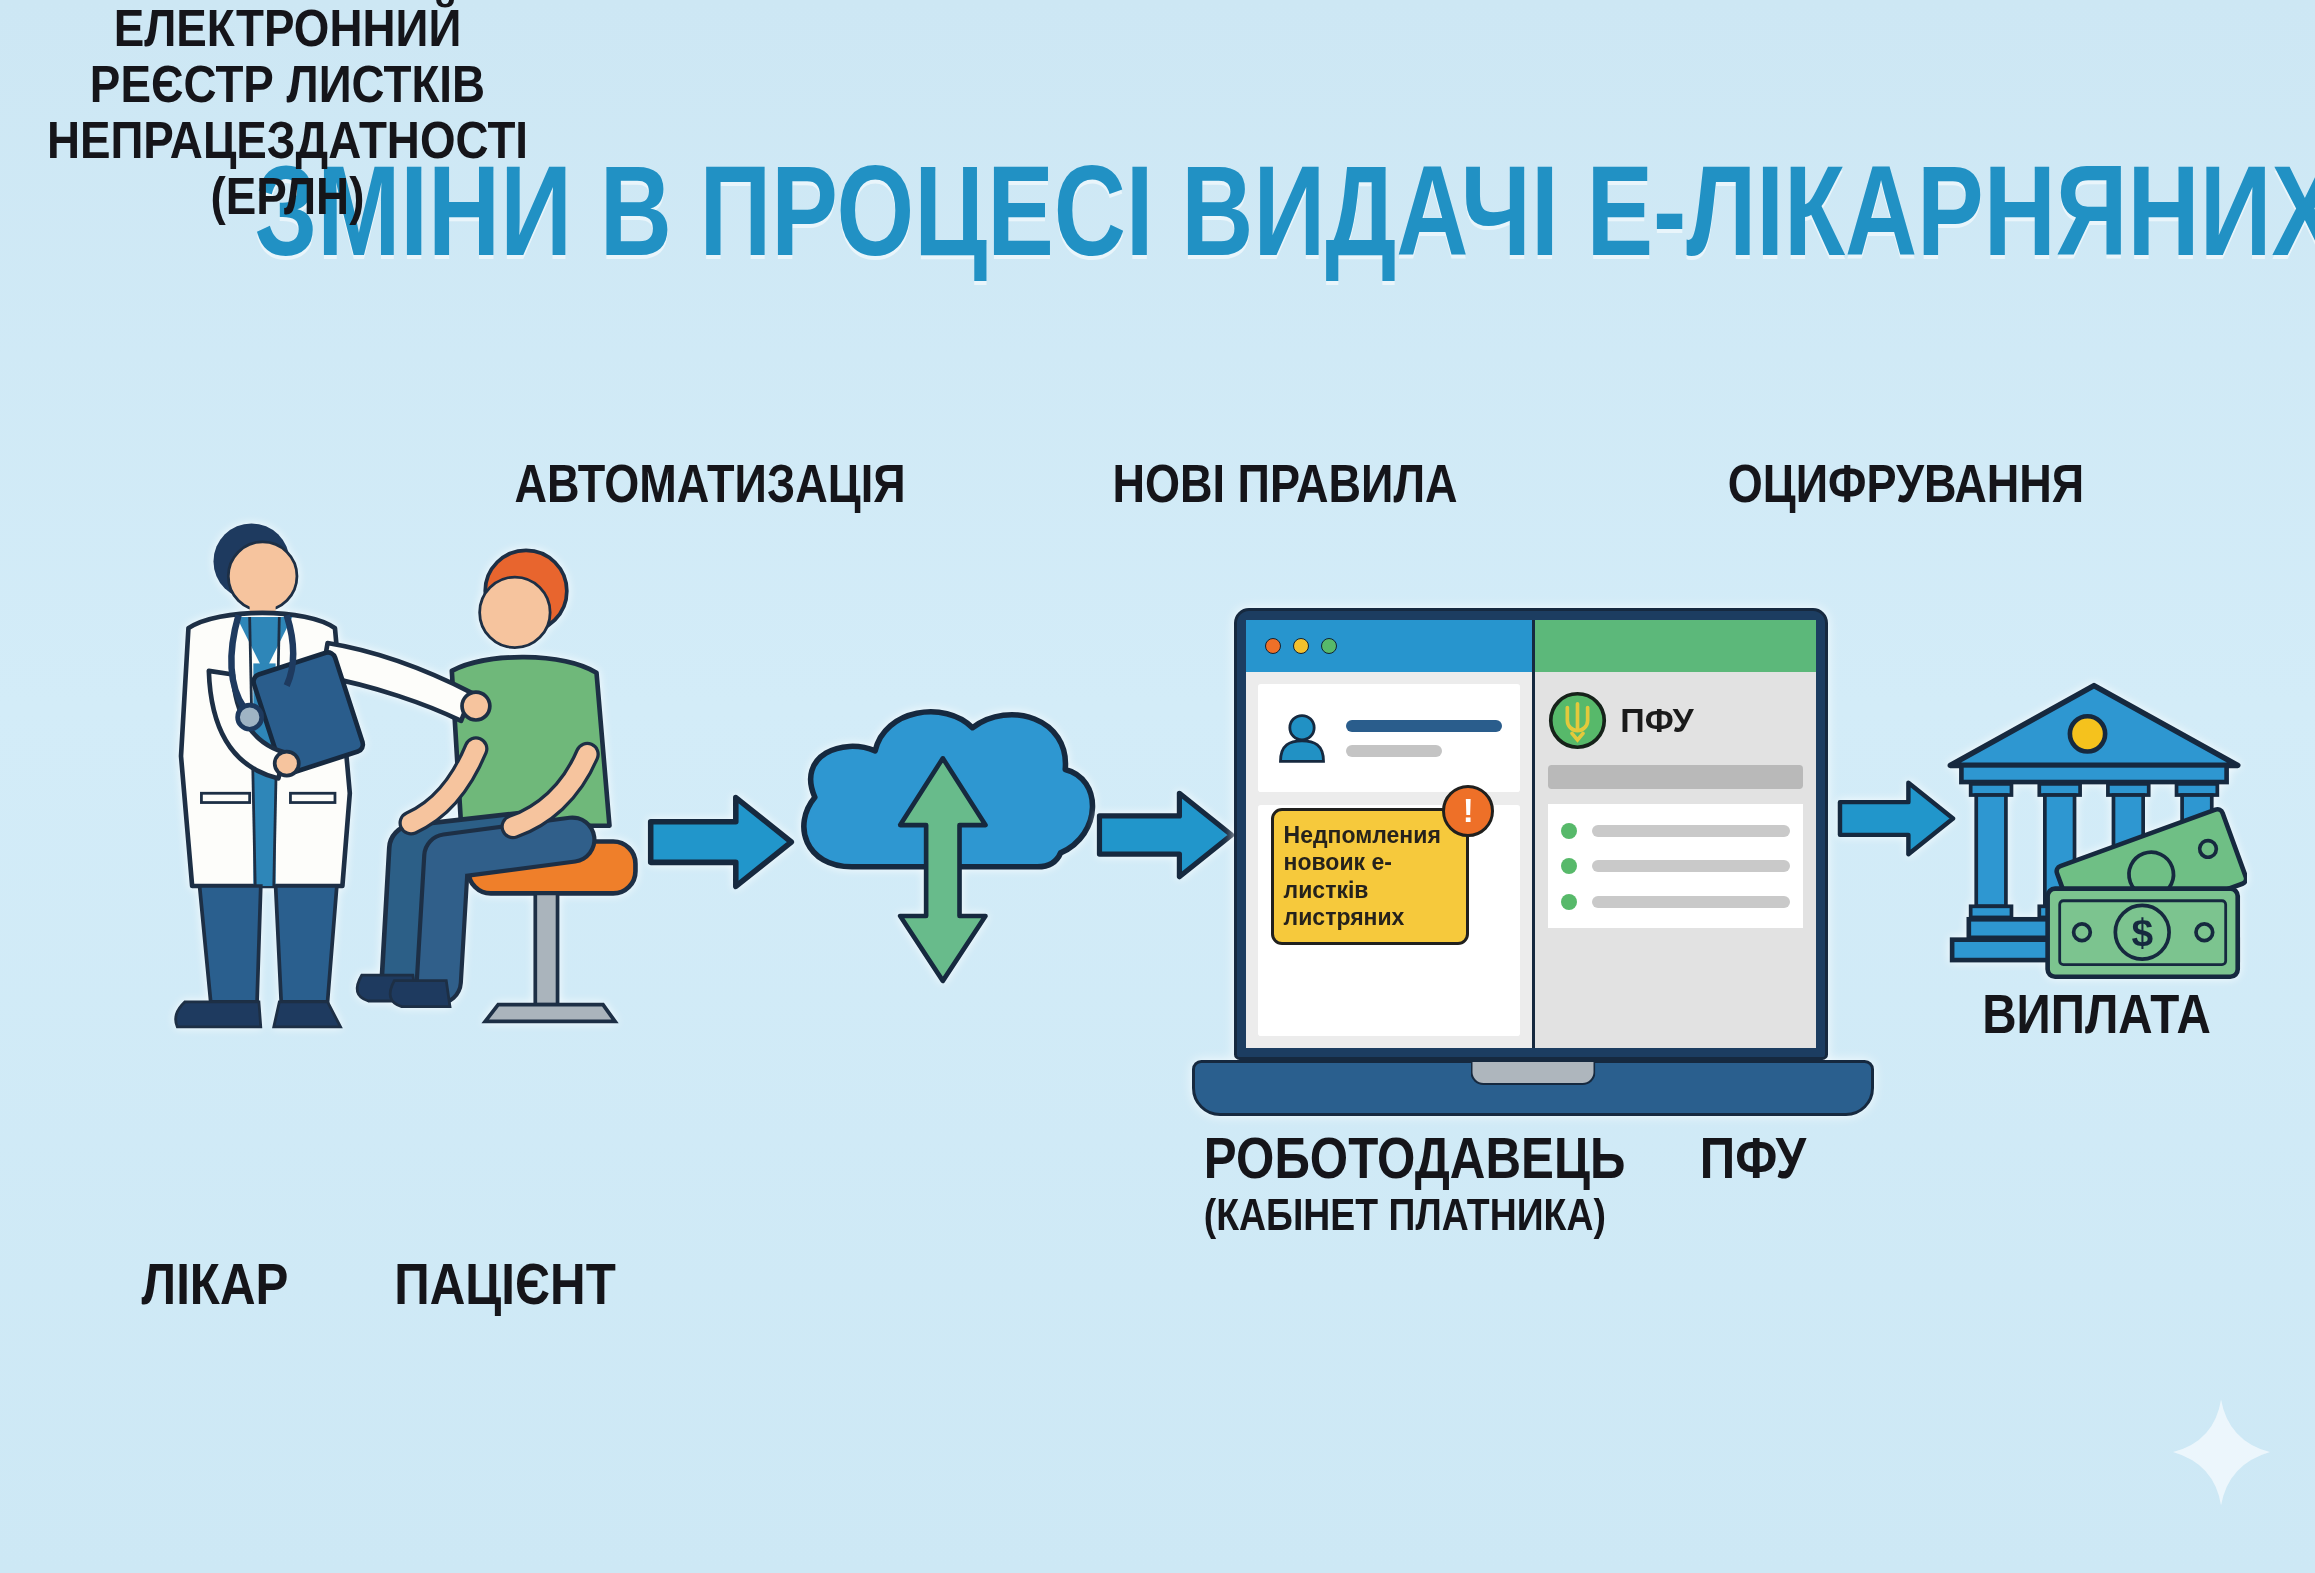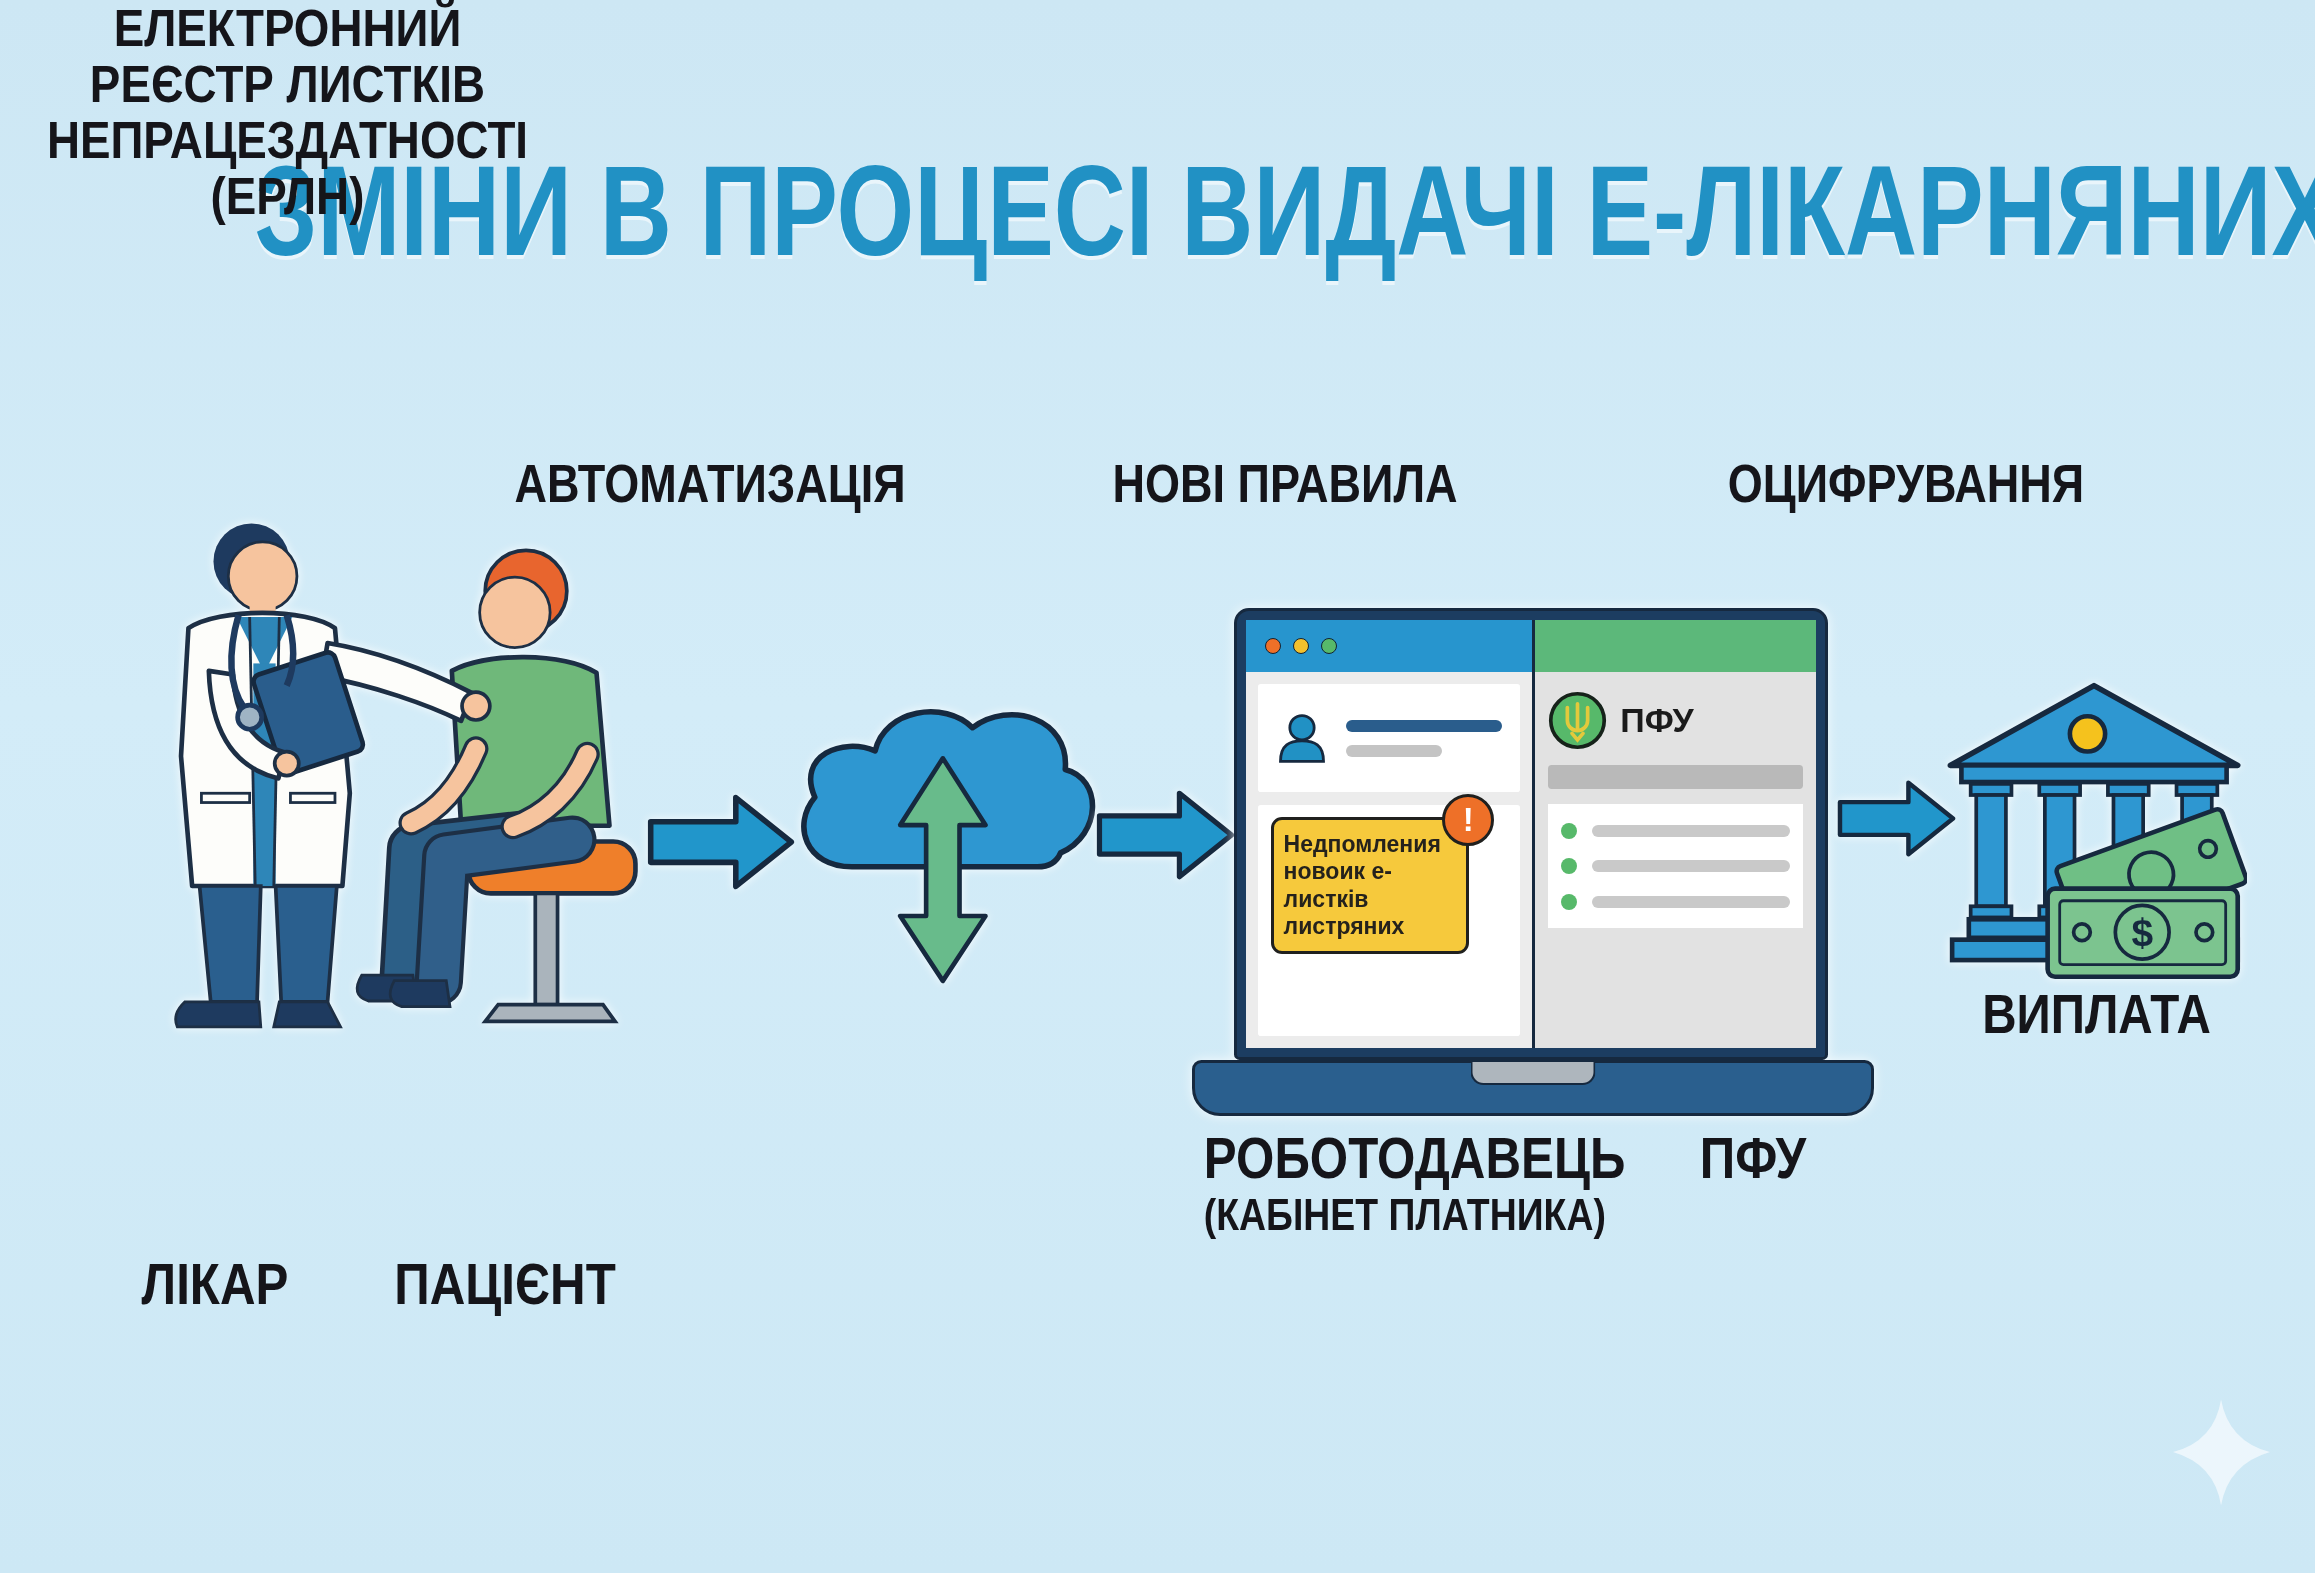--- a/index.html
+++ b/index.html
@@ -47,21 +47,21 @@
   .pane-left{ width:289px; display:flex; flex-direction:column; border-right:3.7px solid #16293f; }
   .pane-right{ flex:1; display:flex; flex-direction:column; }
   .bar-blue{ height:52px; background:#2795ce; display:flex; align-items:center; gap:12px; padding-left:18.6px; }
   .bar-green{ height:52px; background:#5cb87a; }
   .wdot{ width:16px; height:16px; border-radius:50%; border:1.9px solid #123; }
   .body-left{ flex:1; background:#ececec; padding:12px; display:flex; flex-direction:column; gap:13px; }
   .card{ background:#fff; border-radius:2.8px; }
   .card-user{ height:108px; display:flex; align-items:center; gap:15px; padding:0 15px; }
   .uline1{ width:156px; height:12px; background:#2a5d8c; border-radius:6.5px; margin-bottom:13px; }
   .uline2{ width:96px; height:12px; background:#c4c4c4; border-radius:6.5px; }
-  .card-notif{ flex:1; position:relative; padding:12px 13px; }
+  .card-notif{ flex:1; position:relative; padding:3px 13px; }
   .notif{ position:relative; width:198px; background:#f6c93c; border:3.7px solid #20201e; border-radius:11px;
           padding:11px 9.3px; font-size:23px; font-weight:bold; line-height:1.18; color:#25221c; }
   .badge{ position:absolute; right:-28px; top:-26px; width:52px; height:52px; background:#ee7028;
           border:3.7px solid #20201e; border-radius:50%; color:#fff; font-size:33px; font-weight:bold;
           display:flex; align-items:center; justify-content:center; }
   .body-right{ flex:1; background:#e2e2e2; padding:15px 13px; }
   .logo-row{ display:flex; align-items:center; gap:13px; margin:3.7px 0 15px; }
   .pfu-name{ font-size:34px; font-weight:bold; color:#1b1b1b; }
   .graybar{ height:24px; background:#b9b9b9; border-radius:3.7px; margin-bottom:15px; }
   .listcard{ background:#fff; padding:18.6px 13px; display:flex; flex-direction:column; gap:19.5px; }

